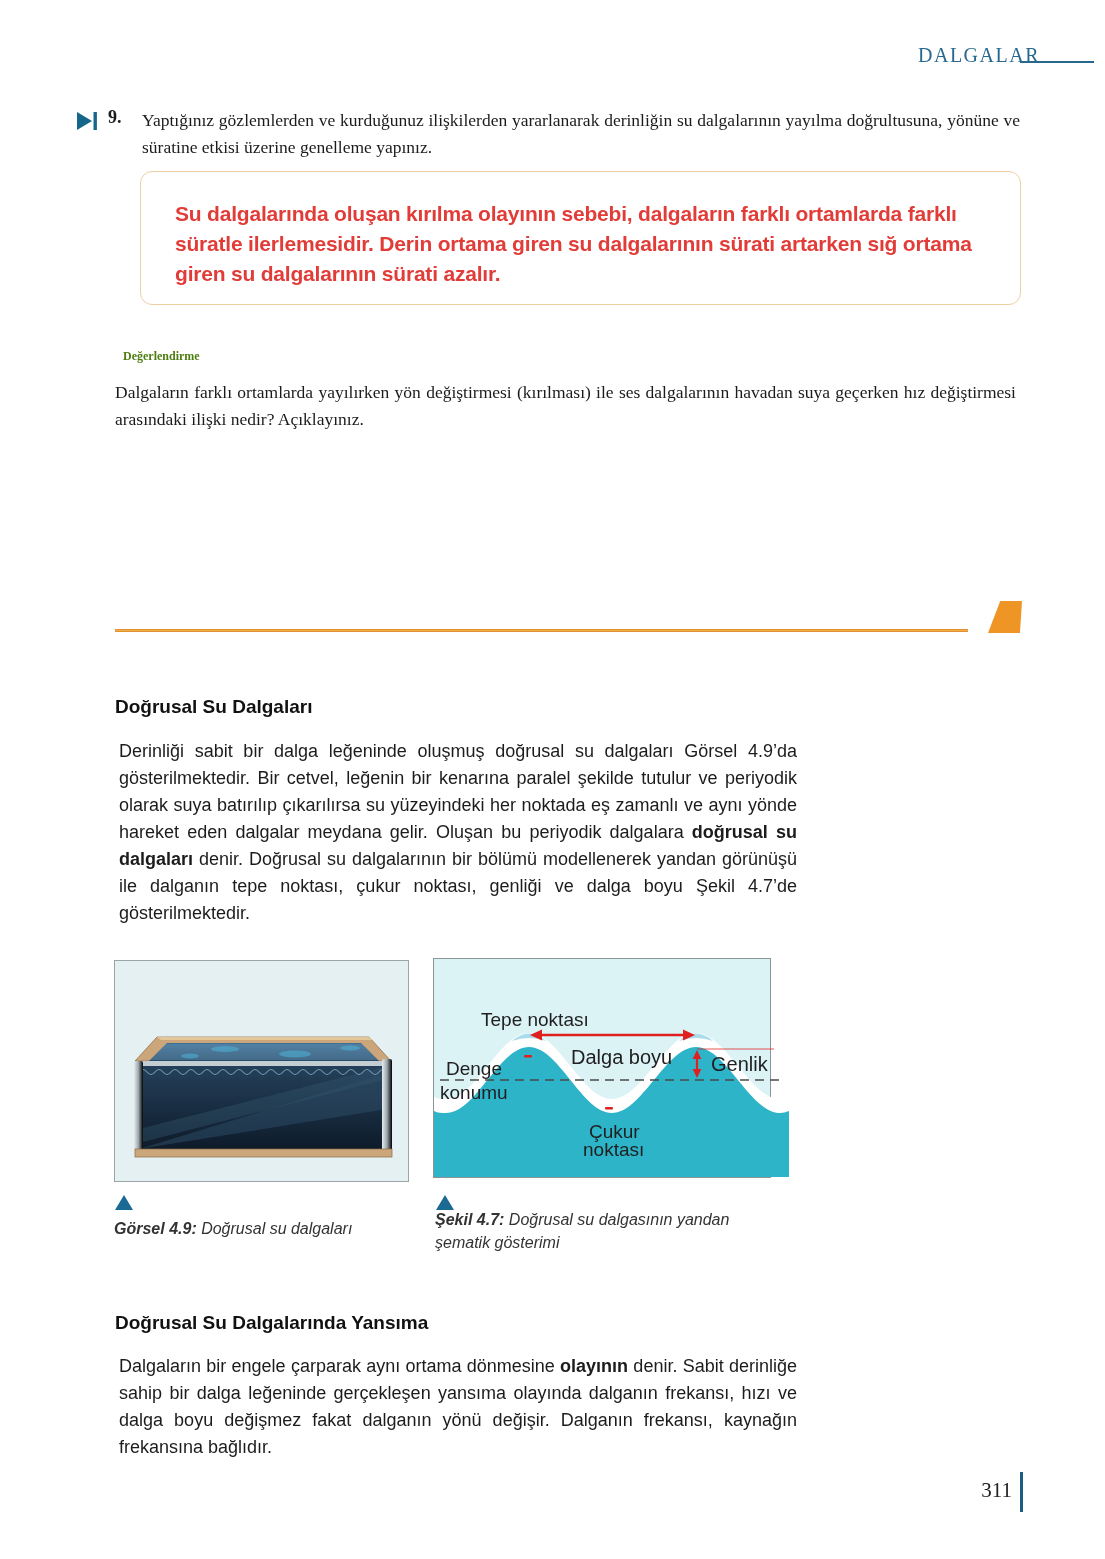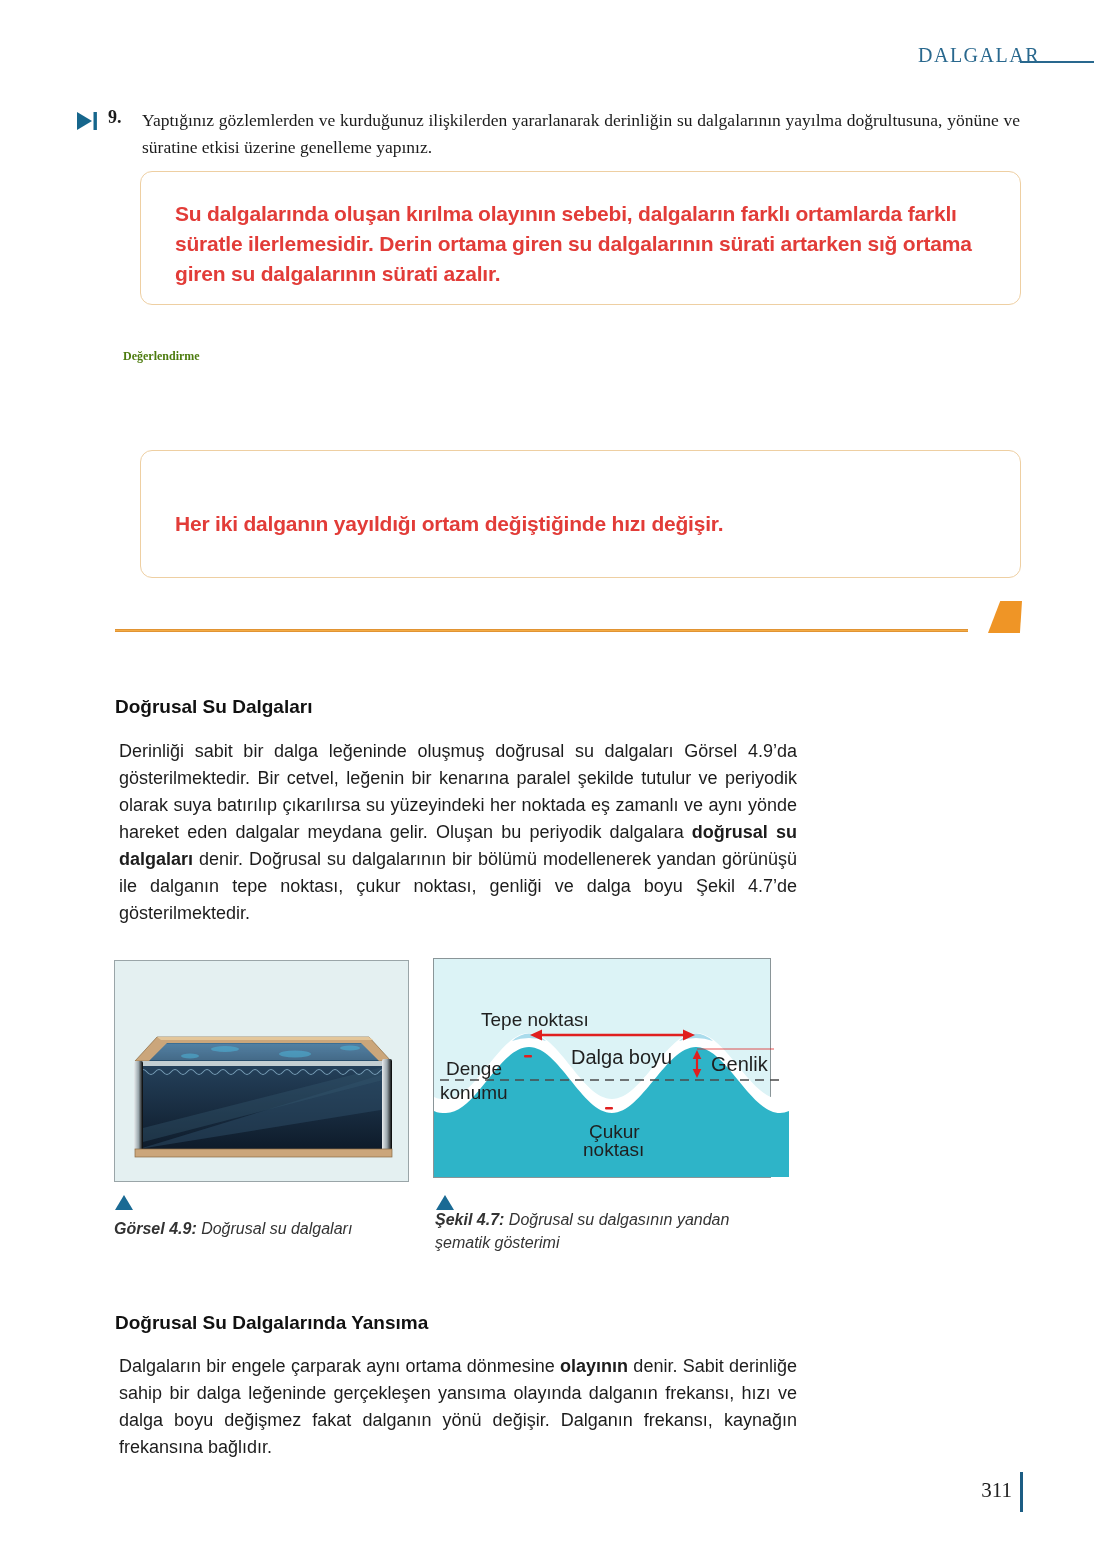--- a/index.html
+++ b/index.html
@@ -73,24 +73,22 @@
     </svg>
     <span class="qnum">9.</span>
     <p class="qtext">Yaptığınız gözlemlerden ve kurduğunuz ilişkilerden yararlanarak derinliğin su dalgalarının yayılma doğrultusuna, yönüne ve süratine etkisi üzerine genelleme yapınız.</p>
   </div>
 
   <div class="ansbox b1">
     <p>Su dalgalarında oluşan kırılma olayının sebebi, dalgaların farklı ortamlarda farklı süratle ilerlemesidir. Derin ortama giren su dalgalarının sürati artarken sığ ortama giren su dalgalarının sürati azalır.</p>
   </div>
 
   <h3 class="eval-h">Değerlendirme</h3>
+  <p class="eval-q">Dalgaların farklı ortamlarda yayılırken yön değiştirmesi (kırılması) ile ses dalgalarının havadan suya geçerken hız değiştirmesi arasındaki ilişki nedir? Açıklayınız.</p>
 
-  <div class="ansbox b2">
-    <p>Her iki dalganın yayıldığı ortam değiştiğinde hızı değişir.</p>
-  </div>
 
   <div class="div-rule"></div>
   <div class="div-tab"></div>
 
   <h4 class="sans-h h-linear">Doğrusal Su Dalgaları</h4>
   <p class="sans-p p-linear"><span>Derinliği sabit bir dalga leğeninde oluşmuş doğrusal su dalgaları Görsel 4.9’da gösterilmektedir. Bir cetvel, leğenin bir kenarına paralel şekilde tutulur ve periyodik olarak suya batırılıp çıkarılırsa su yüzeyindeki her noktada eş zamanlı ve aynı yönde hareket eden dalgalar meydana gelir. Oluşan bu periyodik dalgalara </span><span class="b">doğrusal su dalgaları</span><span> denir. Doğrusal su dalgalarının bir bölümü modellenerek yandan görünüşü ile dalganın tepe noktası, çukur noktası, genliği ve dalga boyu Şekil 4.7’de gösterilmektedir.</span></p>
 
   <div class="fig fig-tank">
     <svg width="293" height="220" viewBox="0 0 293 220">
       <defs>

